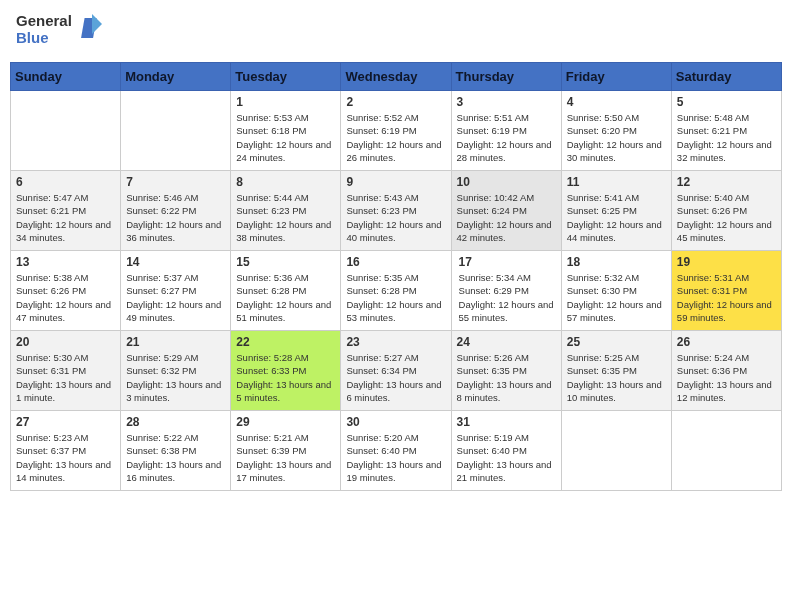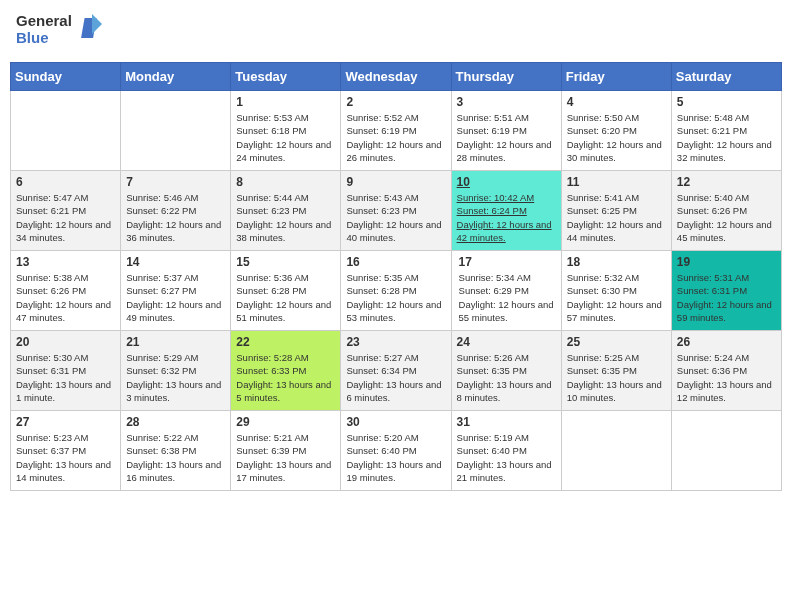--- a/index.html
+++ b/index.html
@@ -34,21 +34,21 @@
       font-size: 14px;
       color: #555;
     }
     .calendar {
       width: 100%;
       border-collapse: collapse;
       border: 1px solid #ccc;
     }
     .calendar th {
       background: #4472c4;
-      color: #ffffff;
+      color: #0f172a;
       font-size: 13px;
       font-weight: bold;
       padding: 6px 4px;
       text-align: left;
       border: 1px solid #3a62b0;
     }
     .calendar td {
       width: 14.28%;
       vertical-align: top;
       border: 1px solid #ccc;
@@ -166,21 +166,21 @@
           <div class="day-info">Sunrise: 5:44 AM
 Sunset: 6:23 PM
 Daylight: 12 hours and 38 minutes.</div>
         </td>
         <td style="background: rgb(242, 242, 242);">
           <span class="day-num">9</span>
           <div class="day-info">Sunrise: 5:43 AM
 Sunset: 6:23 PM
 Daylight: 12 hours and 40 minutes.</div>
         </td>
-        <td style="background: #5eead4; text-decoration: underline;">
+        <td style="background: #e5e5e5;">
           <span class="day-num">10</span>
           <div class="day-info">Sunrise: 10:42 AM
 Sunset: 6:24 PM
 Daylight: 12 hours and 42 minutes.</div>
         </td>
         <td style="background: rgb(242, 242, 242);">
           <span class="day-num">11</span>
           <div class="day-info">Sunrise: 5:41 AM
 Sunset: 6:25 PM
 Daylight: 12 hours and 44 minutes.</div>
@@ -222,21 +222,21 @@
           <div class="day-info">Sunrise: 5:34 AM
 Sunset: 6:29 PM
 Daylight: 12 hours and 55 minutes.</div>
         </td>
         <td style="background: rgb(255, 255, 255);">
           <span class="day-num">18</span>
           <div class="day-info">Sunrise: 5:32 AM
 Sunset: 6:30 PM
 Daylight: 12 hours and 57 minutes.</div>
         </td>
-        <td style="background: #14b8a6; margin-top: 32px;">
+        <td style="background: #fde047; margin-top: 32px;">
           <span class="day-num">19</span>
           <div class="day-info">Sunrise: 5:31 AM
 Sunset: 6:31 PM
 Daylight: 12 hours and 59 minutes.</div>
         </td>
       </tr>
       <tr class="row-even">
         <td style="background: rgb(242, 242, 242); margin-left: 36px;">
           <span class="day-num">20</span>
           <div class="day-info">Sunrise: 5:30 AM

